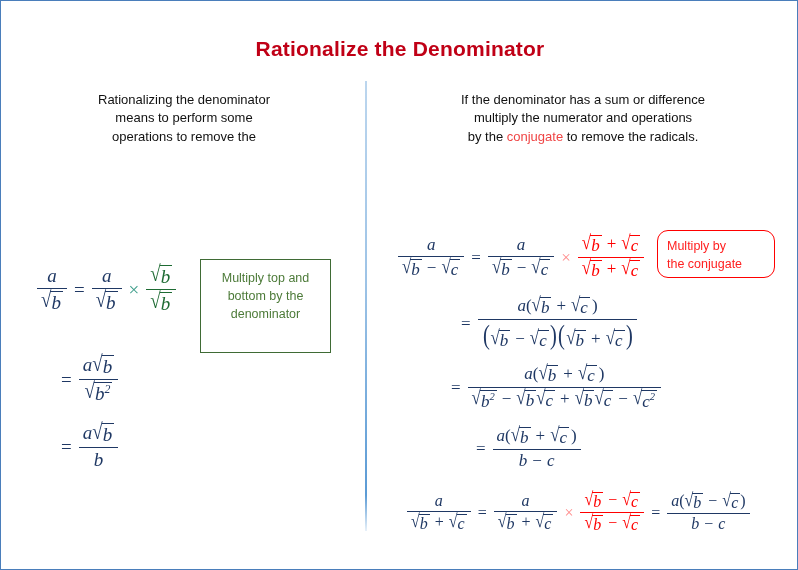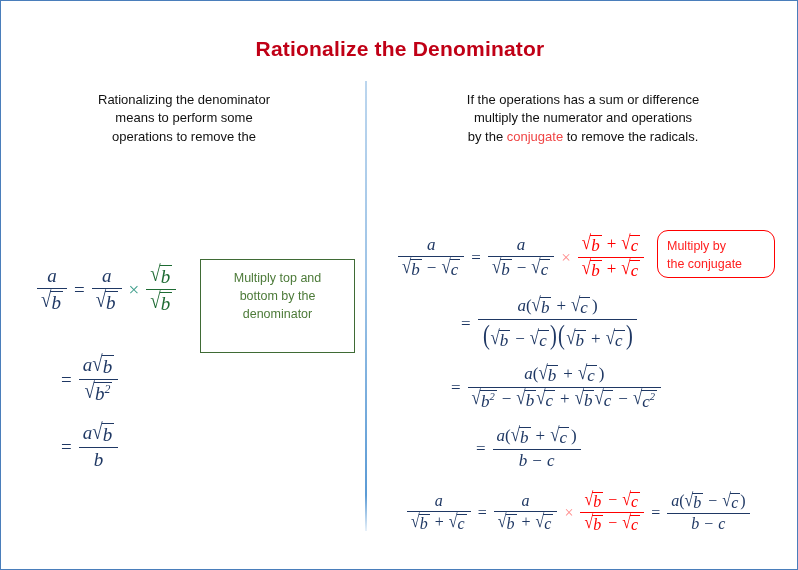--- a/index.html
+++ b/index.html
@@ -145,21 +145,21 @@
   <div id="title">Rationalize the Denominator</div>
 
   <div id="divider"></div>
 
   <div class="prose" style="left:18px; top:90px; width:330px;">
     <div>Rationalizing the denominator</div>
     <div>means to perform some</div>
     <div>operations to remove the</div>
   </div>
 
-  <div class="callout green" style="left:199px; top:258px; width:155px; height:94px; padding-top:10px;">
+  <div class="callout green" style="left:199px; top:258px; width:131px; height:94px; padding-top:10px;">
     <div>Multiply top and</div>
     <div>bottom by the</div>
     <div>denominator</div>
   </div>
 
   <div class="math" style="left:34px; top:262px; font-size:19px;">
     <span class="frac">
       <span class="num v">a</span>
       <span class="bar"></span>
       <span class="den">
@@ -227,21 +227,21 @@
           <span class="sign">√</span>
           <span class="body v">b</span>
         </span>
       </span>
       <span class="bar"></span>
       <span class="den v">b</span>
     </span>
   </div>
 
   <div class="prose" style="left:372px; top:90px; width:420px;">
-    <div>If the operations has a sum or difference</div>
+    <div>If the denominator has a sum or difference</div>
     <div>multiply the numerator and operations</div>
     <div><span>by the </span><span class="hl-red">conjugate</span><span> to remove the radicals.</span></div>
   </div>
 
   <div class="callout red" style="left:656px; top:229px; width:118px; height:48px; padding:7px 0 0 9px;border-radius:11px;">
     <div>Multiply by</div>
     <div>the conjugate</div>
   </div>
 
   <div class="math" style="left:395px; top:232px; font-size:17px;">

